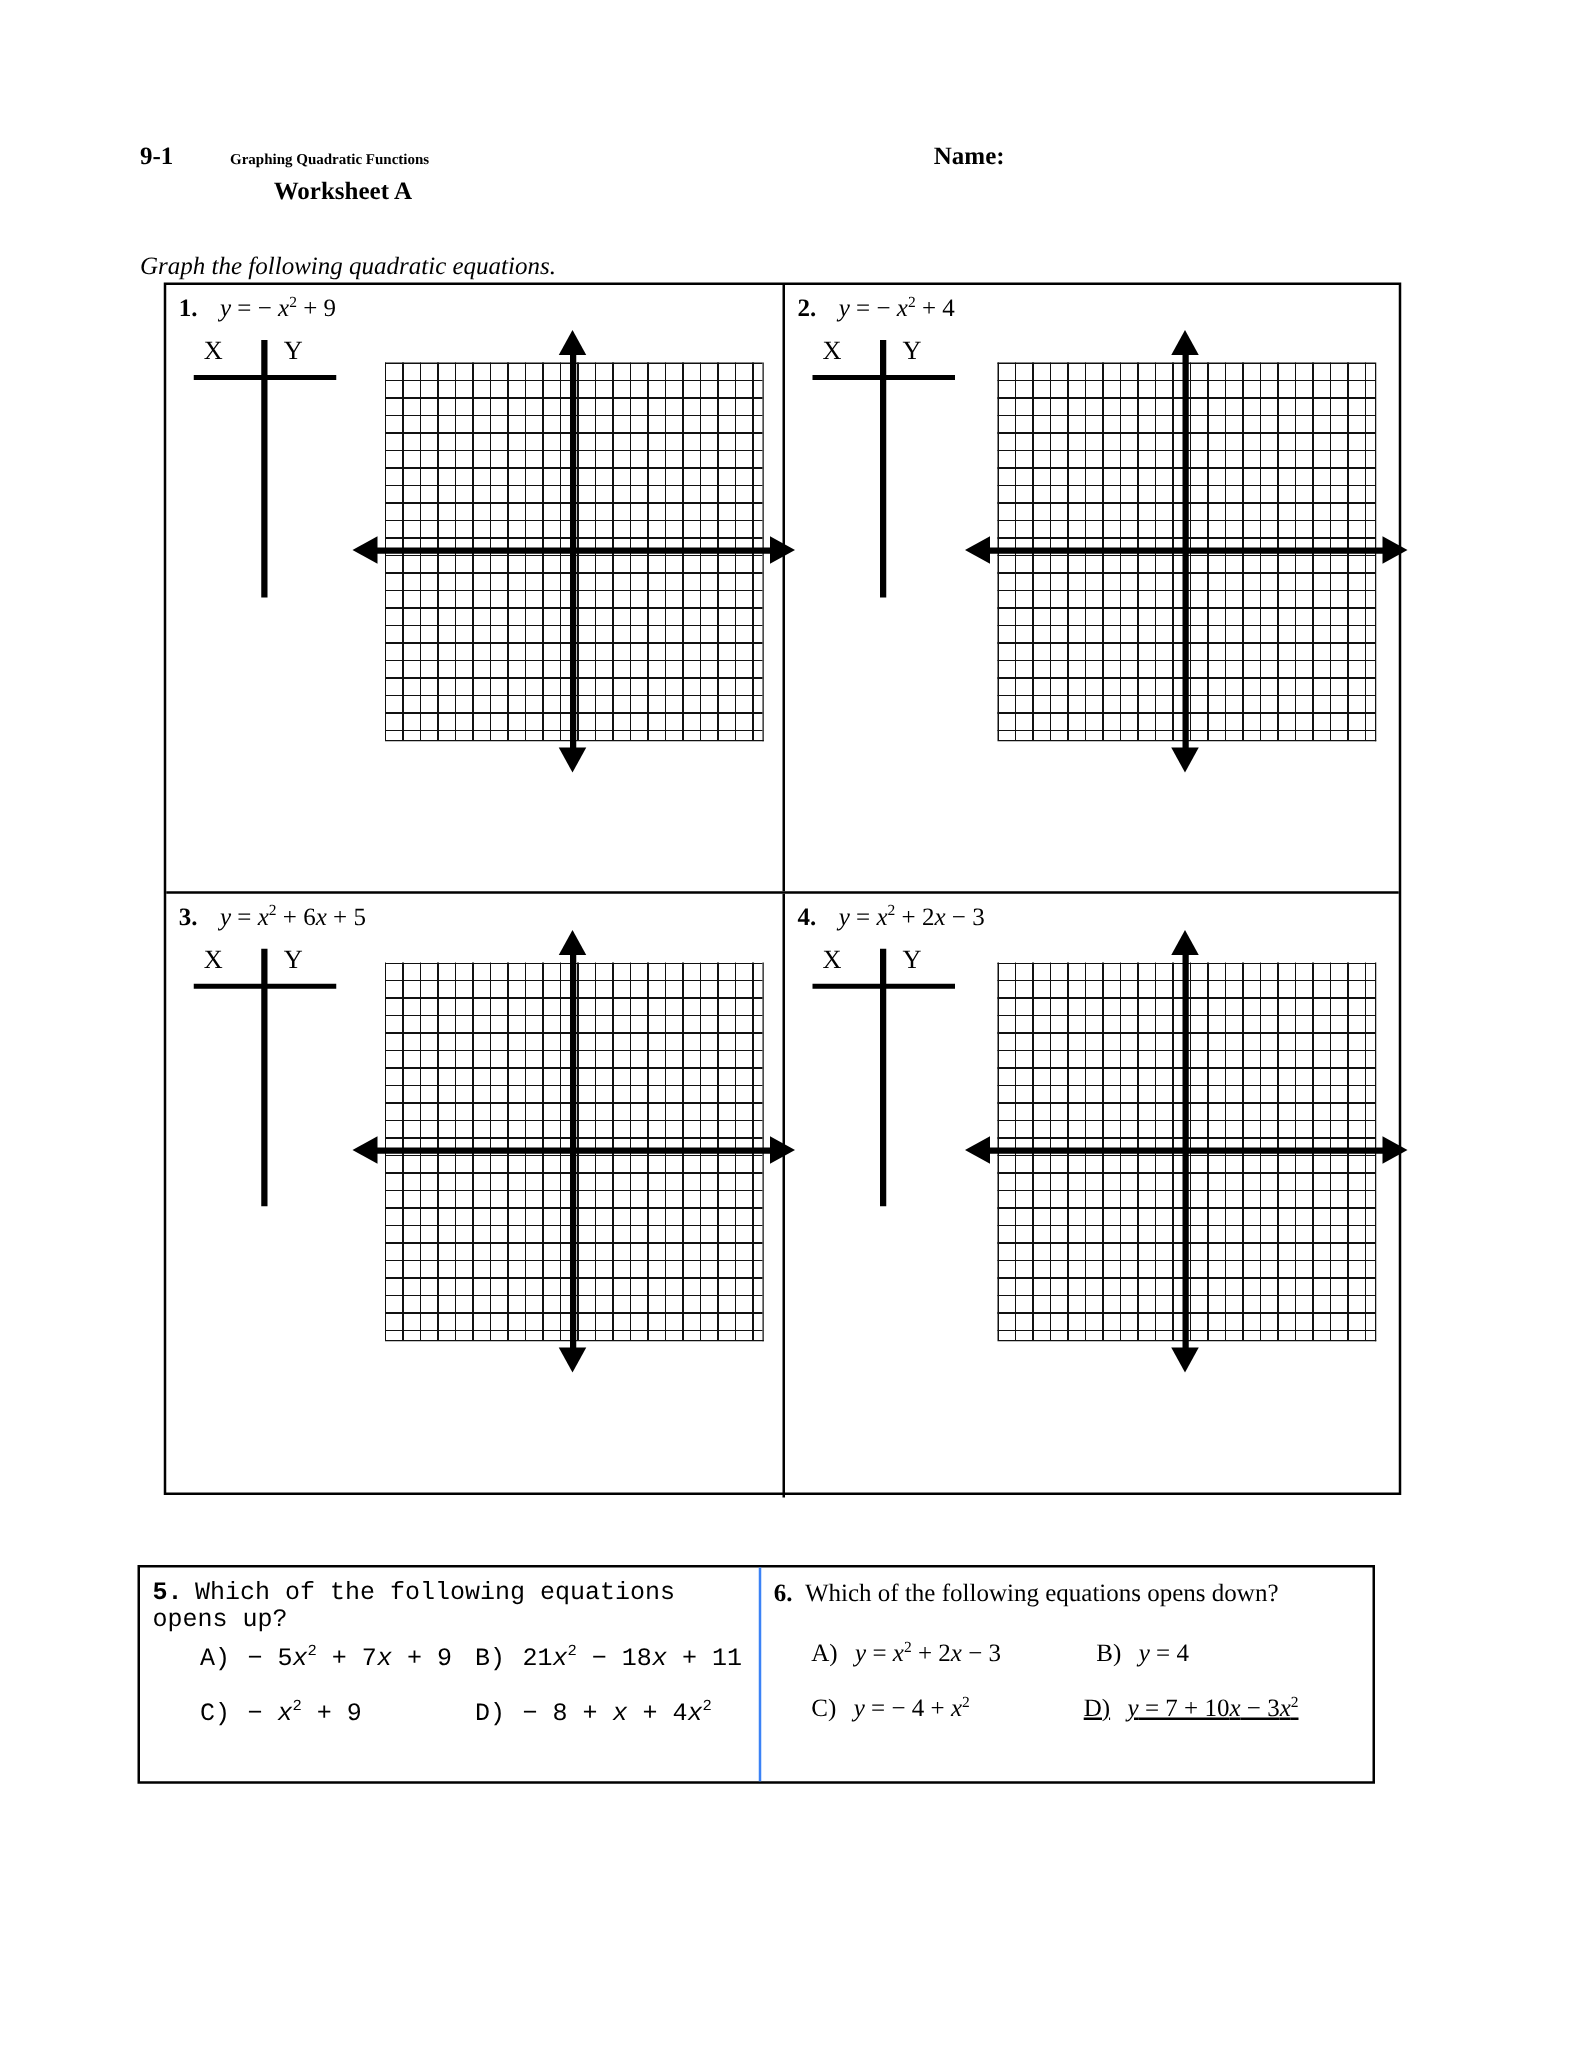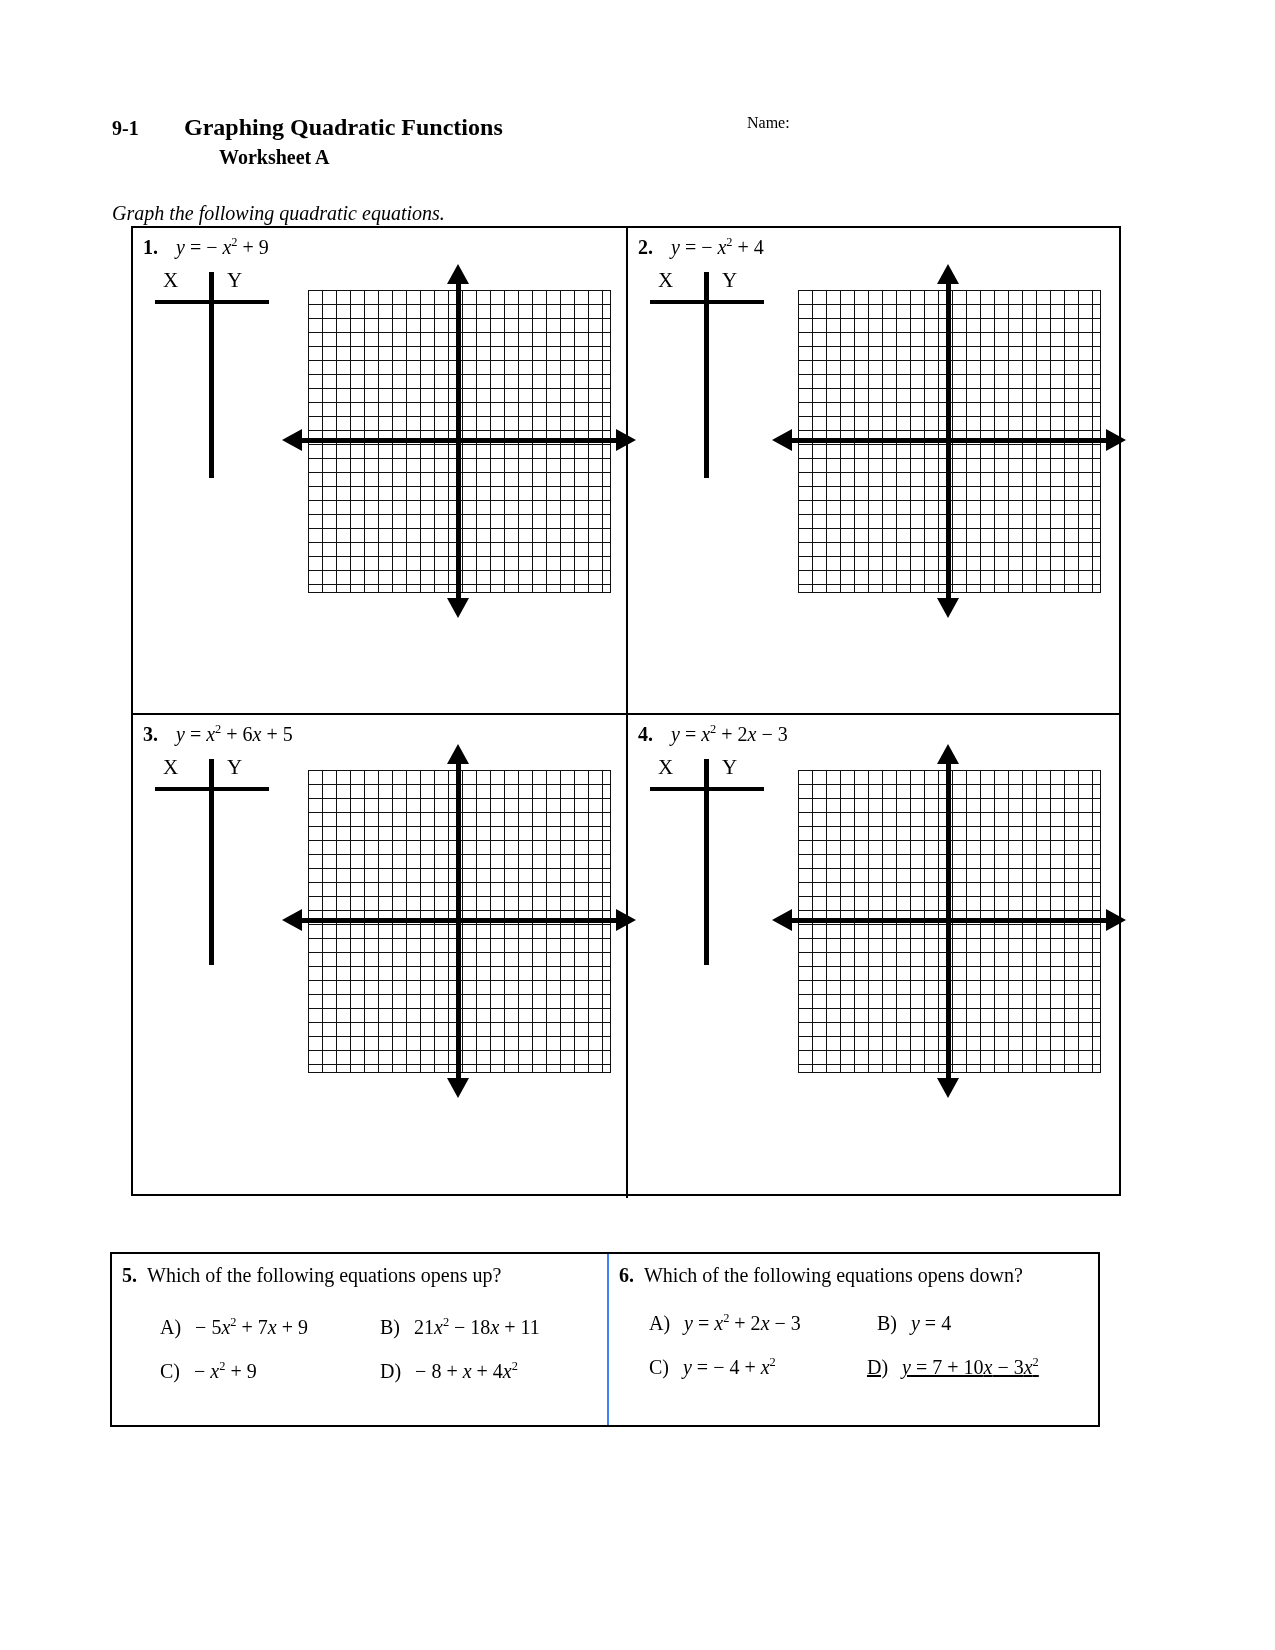--- a/index.html
+++ b/index.html
@@ -35,26 +35,26 @@
     align-items: baseline;
   }
   .hdr-num {
     font-weight: bold;
     font-size: 20px;
     width: 72px;
     flex: 0 0 72px;
   }
   .hdr-title {
     font-weight: bold;
-    font-size: 24px;
+    font-size: 12px;
     flex: 0 0 auto;
   }
   .hdr-name {
-    font-weight: normal;
-    font-size: 16px;
+    font-weight: bold;
+    font-size: 20px;
     position: absolute;
     left: 635px;
     top: 0;
   }
   .hdr-sub {
     font-weight: bold;
     font-size: 20px;
     margin-left: 107px;
     margin-top: 5px;
   }
@@ -219,21 +219,21 @@
     border: 2px solid #000;
     box-sizing: border-box;
   }
   .mc-cell {
     position: absolute;
     top: 0;
     height: 100%;
     box-sizing: border-box;
     padding: 0;
   }
-  .mc-cell.left  { left: 0;     width: 50.2%; }
+  .mc-cell.left  { left: 0;     width: 50.2%; font-family: Liberation Mono, monospace; }
   .mc-cell.right { left: 50.2%; width: 49.8%; border-left: 2px solid #3b82f6; }
 
   .mc-q {
     position: absolute;
     left: 10px;
     top: 10px;
     right: 6px;
     font-size: 20px;
     line-height: 1.12;
   }

